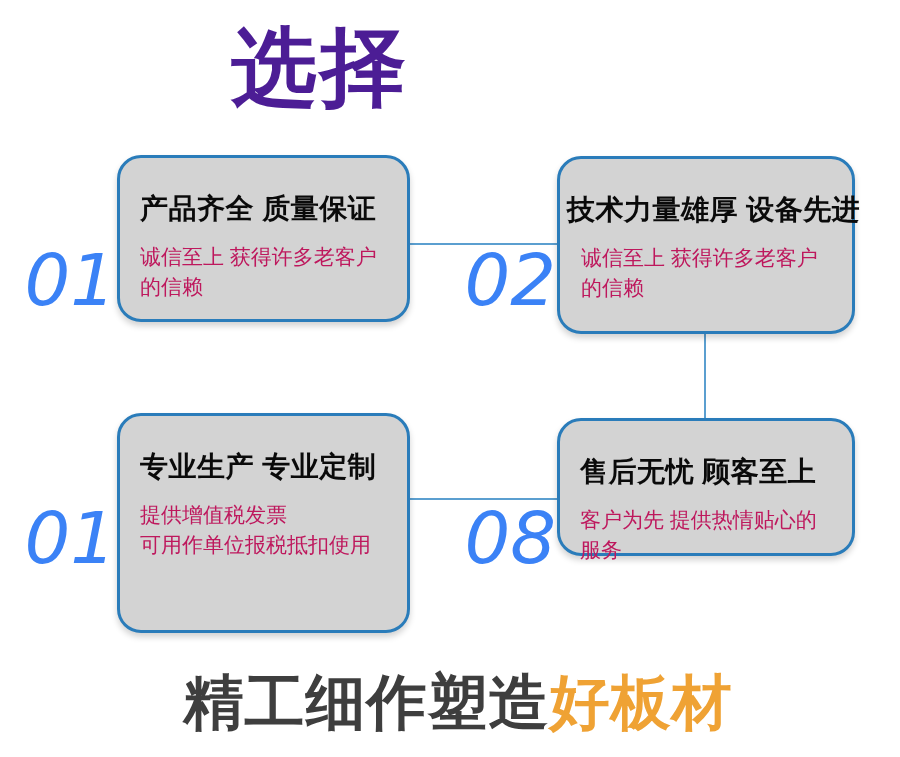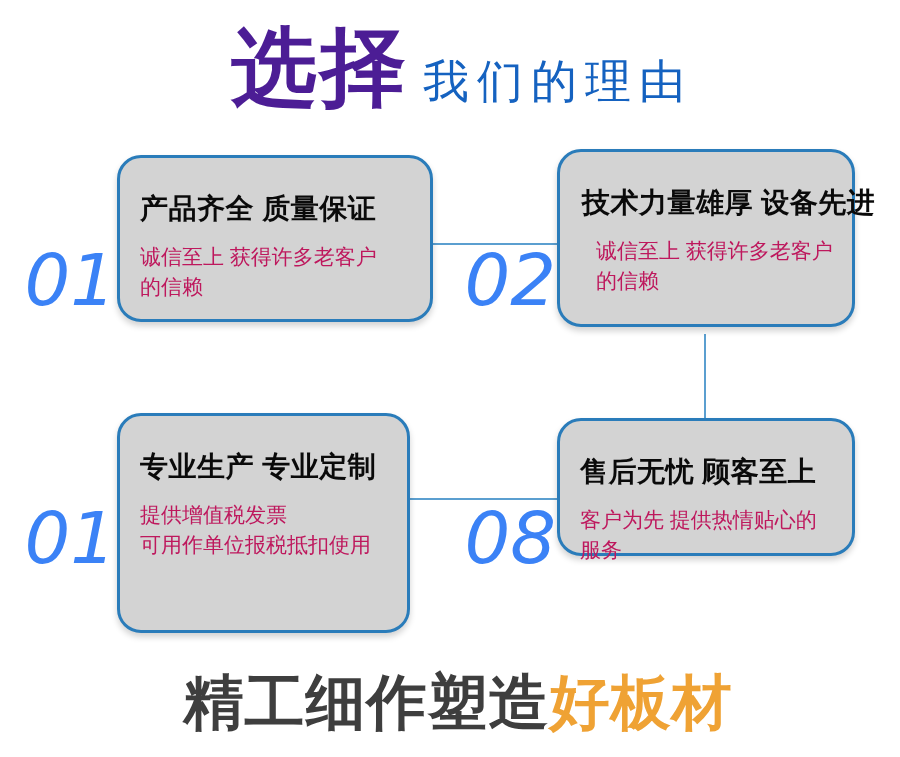--- a/index.html
+++ b/index.html
@@ -59,22 +59,22 @@
     white-space: nowrap;
     letter-spacing: 0.5px;
   }
   .card-body {
     font-size: 21px;
     line-height: 1.45;
     color: #be185d;
     margin-top: 14px;
     white-space: pre-line;
   }
-  .card-1 { left: 117px; top: 155px; width: 316px; height: 167px; }
-  .card-2 { left: 557px; top: 149px; width: 298px; height: 178px; padding-left: 22px; }
+  .card-1 { left: 117px; top: 155px; width: 293px; height: 167px; }
+  .card-2 { left: 557px; top: 156px; width: 298px; height: 178px; padding-left: 7px; }
   .card-2 .card-body { margin-left: 14px; }
   .card-3 { left: 557px; top: 418px; width: 298px; height: 138px; }
   .card-4 { left: 117px; top: 413px; width: 293px; height: 220px; }
 
   
   .num {
     position: absolute;
     width: 100px;
     font-family: "DejaVu Sans", sans-serif;
     font-style: italic;
@@ -113,21 +113,20 @@
   .tagline-prefix  { color: #3e3e3e; }
   .tagline-accent  { color: #efa234; }
 </style>
 </head>
 <body>
 
 <div class="canvas">
 
   <div class="header">
     <span class="title-main">选择</span>
-    <span class="title-sub">我们的理由</span>
   </div>
 
   <div class="conn conn-h1"></div>
   <div class="conn conn-v1"></div>
   <div class="conn conn-h2"></div>
 
   <div class="num num-1">01</div>
   <div class="card card-1">
     <div class="card-title">产品齐全 质量保证</div>
     <div class="card-body">诚信至上 获得许多老客户

